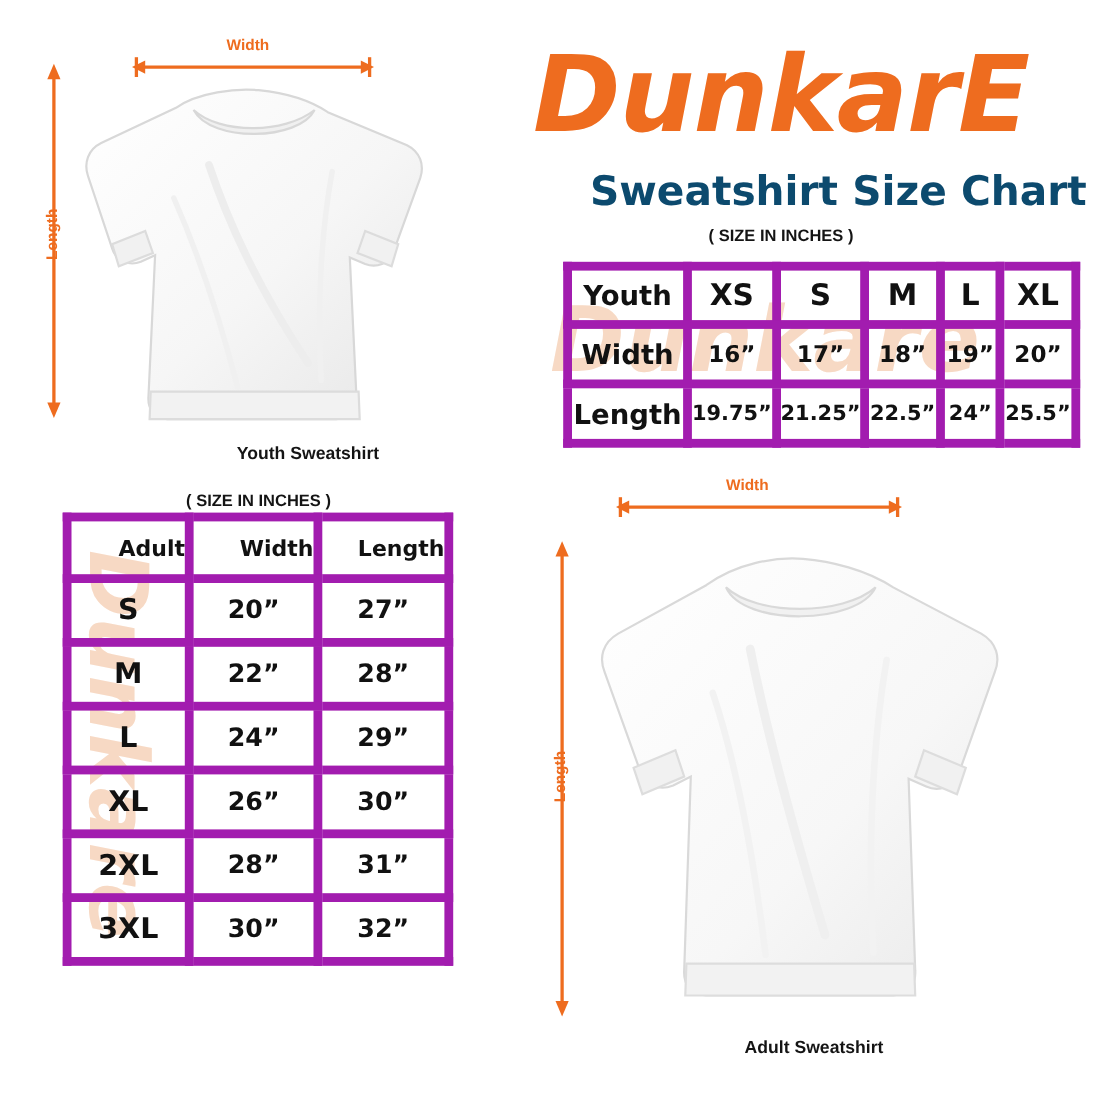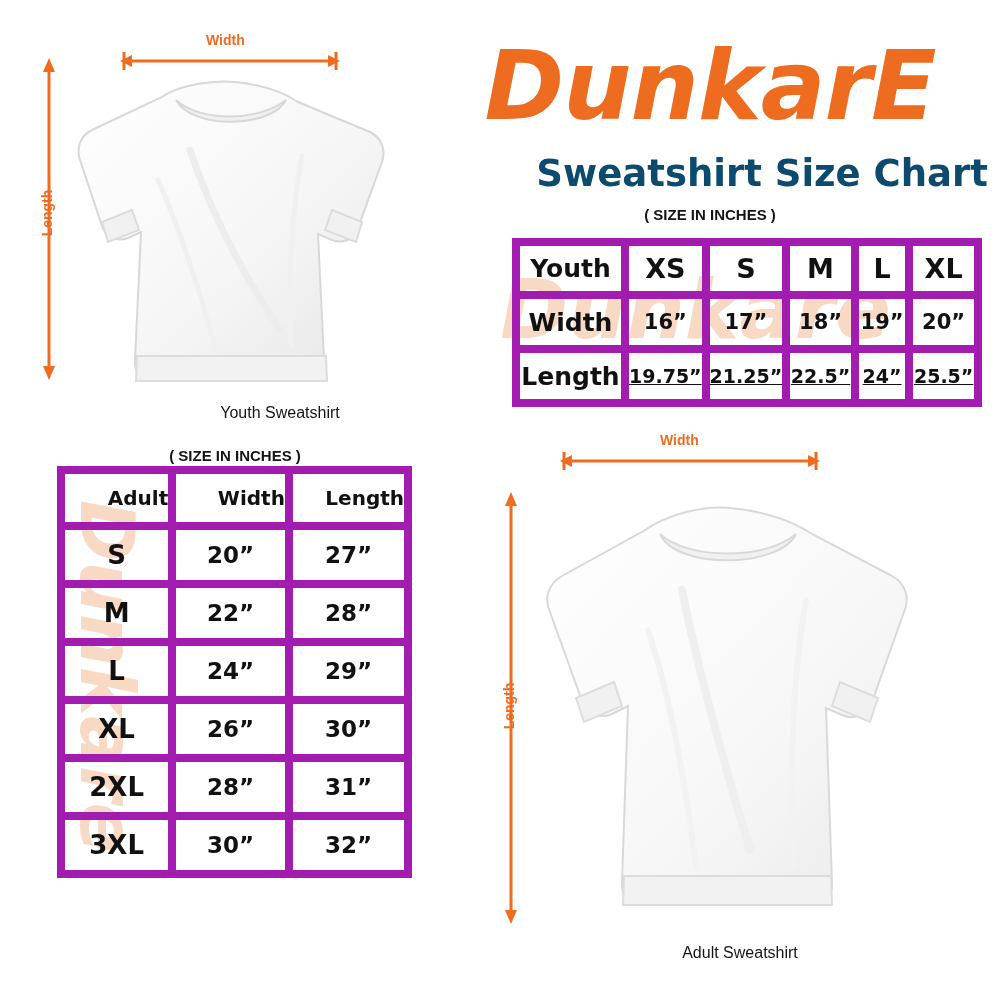--- a/index.html
+++ b/index.html
@@ -129,21 +129,20 @@
     height: 45px;
   }
   #youth-table td.val {
     font-size: 21px;
     height: 46px;
     margin-left: 46px;
   }
   #youth-table td.val-small {
     font-size: 19px;
     height: 46px;
-    text-decoration: underline;
   }
 
   
   #adult-table {
     left: 57px;
     top: 466px;
     width: 355px;
   }
   #adult-table td.hdr {
     font-size: 20px;
@@ -160,21 +159,21 @@
     height: 50px;
     width: 120px;
   }
 
   
   .shirt-wrap { position: absolute; }
   .shirt-caption {
     position: absolute;
     text-align: center;
     font-size: 16px;
-    font-weight: normal;
+    font-weight: bold;
     color: #141414;
   }
 
   
   .arrow-label {
     position: absolute;
     color: #ee6c1f;
     font-size: 14px;
     font-weight: bold;
     font-family: "Liberation Sans", sans-serif;

